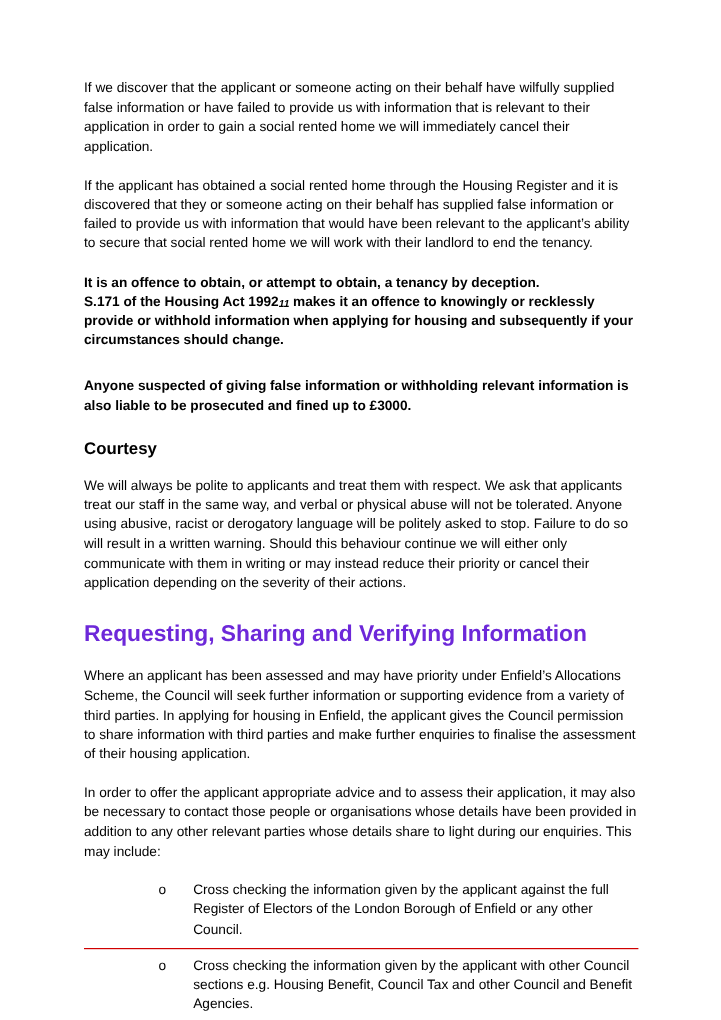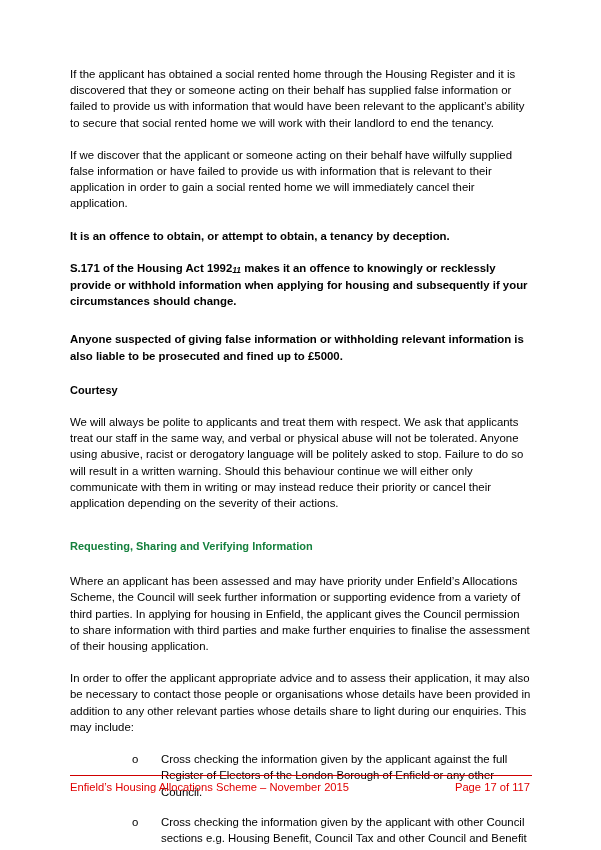--- a/index.html
+++ b/index.html
@@ -29,35 +29,35 @@
     margin: 0 0 16px 0;
     font-size: 11.4px;
     line-height: 16.2px;
     color: #000000;
     text-align: left;
   }
   p.bold {
     font-weight: bold;
   }
   p.tight {
-    margin-bottom: 16px;
+    margin-bottom: 0;
   }
   .heading-small {
     margin: 18px 0 16px 0;
-    font-size: 11px;
+    font-size: 14px;
     line-height: 16.2px;
     font-weight: bold;
     color: #000000;
   }
   .heading-main {
     margin: 26px 0 18px 0;
-    font-size: 11px;
+    font-size: 19px;
     line-height: 18px;
     font-weight: bold;
-    color: #15803d;
+    color: #6d28d9;
   }
   .spacer-6 { height: 6px; }
   ul.bullets {
     list-style: none;
     margin: 0;
     padding: 0 0 0 62px;
   }
   ul.bullets li {
     position: relative;
     font-size: 11.4px;
@@ -106,31 +106,31 @@
     font-style: italic;
   }
 </style>
 </head>
 <body>
 
 <div class="page">
 
   <div class="content">
 
+    <p>If we discover that the applicant or someone acting on their behalf have wilfully supplied false information or have failed to provide us with information that is relevant to their application in order to gain a social rented home we will immediately cancel their application.</p>
+
     <p>If the applicant has obtained a social rented home through the Housing Register and it is discovered that they or someone acting on their behalf has supplied false information or failed to provide us with information that would have been relevant to the applicant’s ability to secure that social rented home we will work with their landlord to end the tenancy.</p>
-
-    <p>If we discover that the applicant or someone acting on their behalf have wilfully supplied false information or have failed to provide us with information that is relevant to their application in order to gain a social rented home we will immediately cancel their application.</p>
 
     <p class="bold tight">It is an offence to obtain, or attempt to obtain, a tenancy by deception.</p>
 
     <p class="bold"><span>S.171 of the Housing Act 1992</span><sub class="fn">11</sub><span> makes it an offence to knowingly or recklessly provide or withhold information when applying for housing and subsequently if your circumstances should change.</span></p>
 
     <div class="spacer-6"></div>
 
-    <p class="bold">Anyone suspected of giving false information or withholding relevant information is also liable to be prosecuted and fined up to £5000.</p>
+    <p class="bold">Anyone suspected of giving false information or withholding relevant information is also liable to be prosecuted and fined up to £3000.</p>
 
     <div class="heading-small">Courtesy</div>
 
     <p>We will always be polite to applicants and treat them with respect. We ask that applicants treat our staff in the same way, and verbal or physical abuse will not be tolerated. Anyone using abusive, racist or derogatory language will be politely asked to stop. Failure to do so will result in a written warning. Should this behaviour continue we will either only communicate with them in writing or may instead reduce their priority or cancel their application depending on the severity of their actions.</p>
 
     <div class="heading-main">Requesting, Sharing and Verifying Information</div>
 
     <p>Where an applicant has been assessed and may have priority under Enfield’s Allocations Scheme, the Council will seek further information or supporting evidence from a variety of third parties. In applying for housing in Enfield, the applicant gives the Council permission to share information with third parties and make further enquiries to finalise the assessment of their housing application.</p>
 
     <p>In order to offer the applicant appropriate advice and to assess their application, it may also be necessary to contact those people or organisations whose details have been provided in addition to any other relevant parties whose details share to light during our enquiries. This may include:</p>
@@ -143,19 +143,15 @@
       <li>
         <span class="marker">o</span>
         <span>Cross checking the information given by the applicant with other Council sections e.g. Housing Benefit, Council Tax and other Council and Benefit Agencies.</span>
       </li>
     </ul>
 
   </div>
 
   <div class="footer">
     <div class="footer-rule"></div>
-    <div class="footer-row">
-      <div class="footer-left">Enfield’s Housing Allocations Scheme – November 2015</div>
-      <div class="footer-right">Page 17 of 117</div>
-    </div>
   </div>
 
 </div>
 
 </body></html>

